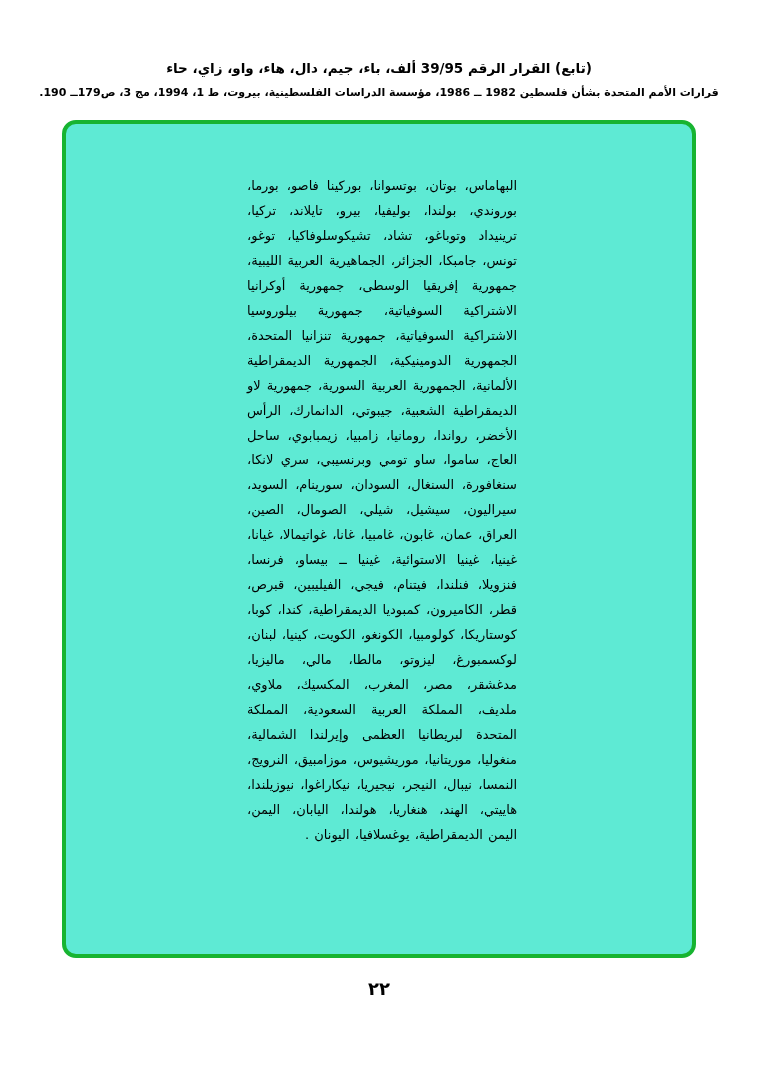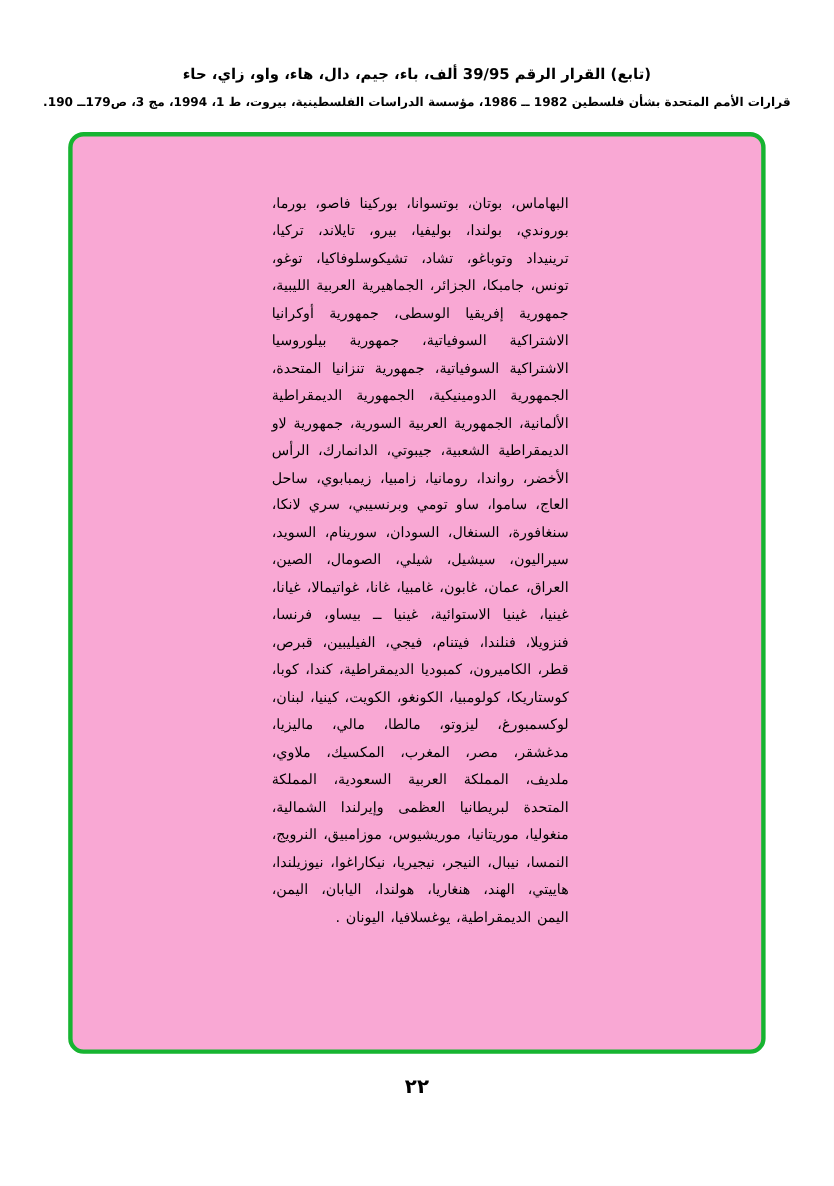--- a/index.html
+++ b/index.html
@@ -45,21 +45,21 @@
   }
   .frame {
     position: absolute;
     top: 120px;
     left: 62px;
     width: 634px;
     height: 838px;
     border: 4px solid #17b431;
     border-radius: 14px;
     box-sizing: border-box;
-    background: #f9a8d4;
+    background: #5eead4;
   }
   .body-text {
     position: absolute;
     top: 50px;
     right: 175px;
     width: 270px;
     direction: rtl;
     text-align: justify;
     text-align-last: right;
     font-size: 13px;

